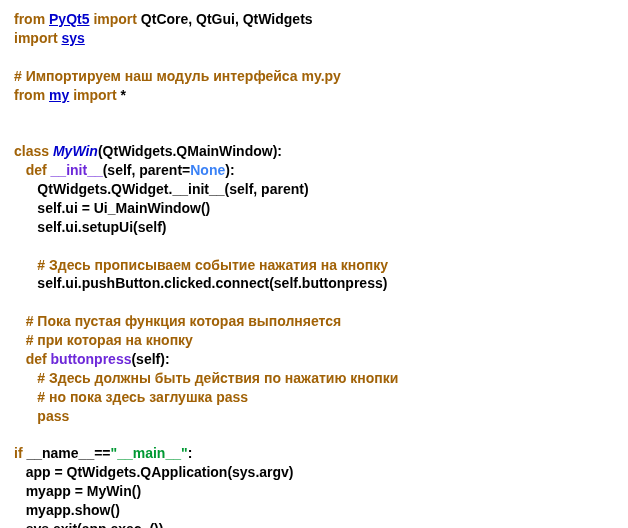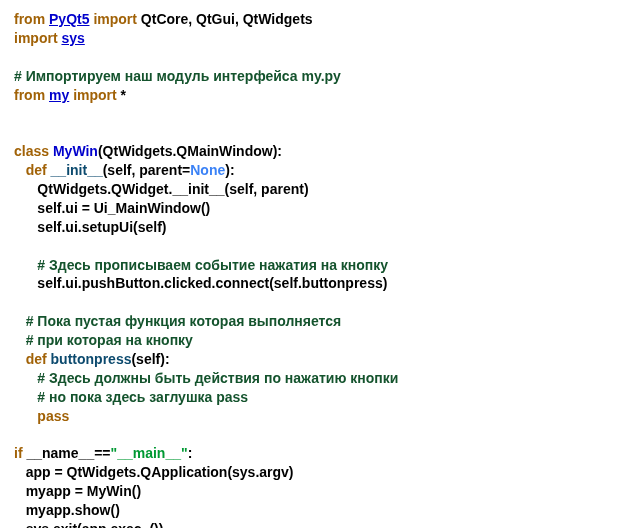--- a/index.html
+++ b/index.html
@@ -14,23 +14,23 @@
     width: 628px;
     box-sizing: border-box;
   }
   pre {
     margin: 0;
     font-family: inherit;
     white-space: pre;
   }
   .kw   { color: #a16207; } 
   .mod  { color: #0000cc; text-decoration: underline; } 
-  .cls  { color: #0000cc; }
-  .fn   { color: #0c4a6e; }
-  .cmt  { color: #14532d; margin-top: 40px; } 
+  .cls  { color: #0000cc; font-style: italic; }
+  .fn   { color: #6d28d9; }
+  .cmt  { color: #a16207; margin-top: 40px; } 
   .str  { color: #009933; } 
   .none { color: #3b82f6; } 
   .plain{ color: #000000; }
 </style>
 </head>
 <body>
 
 <pre><span><span class="kw">from</span> <span class="mod">PyQt5</span> <span class="kw">import</span> <span class="plain">QtCore, QtGui, QtWidgets</span></span>
 <span><span class="kw">import</span> <span class="mod">sys</span></span>
 

